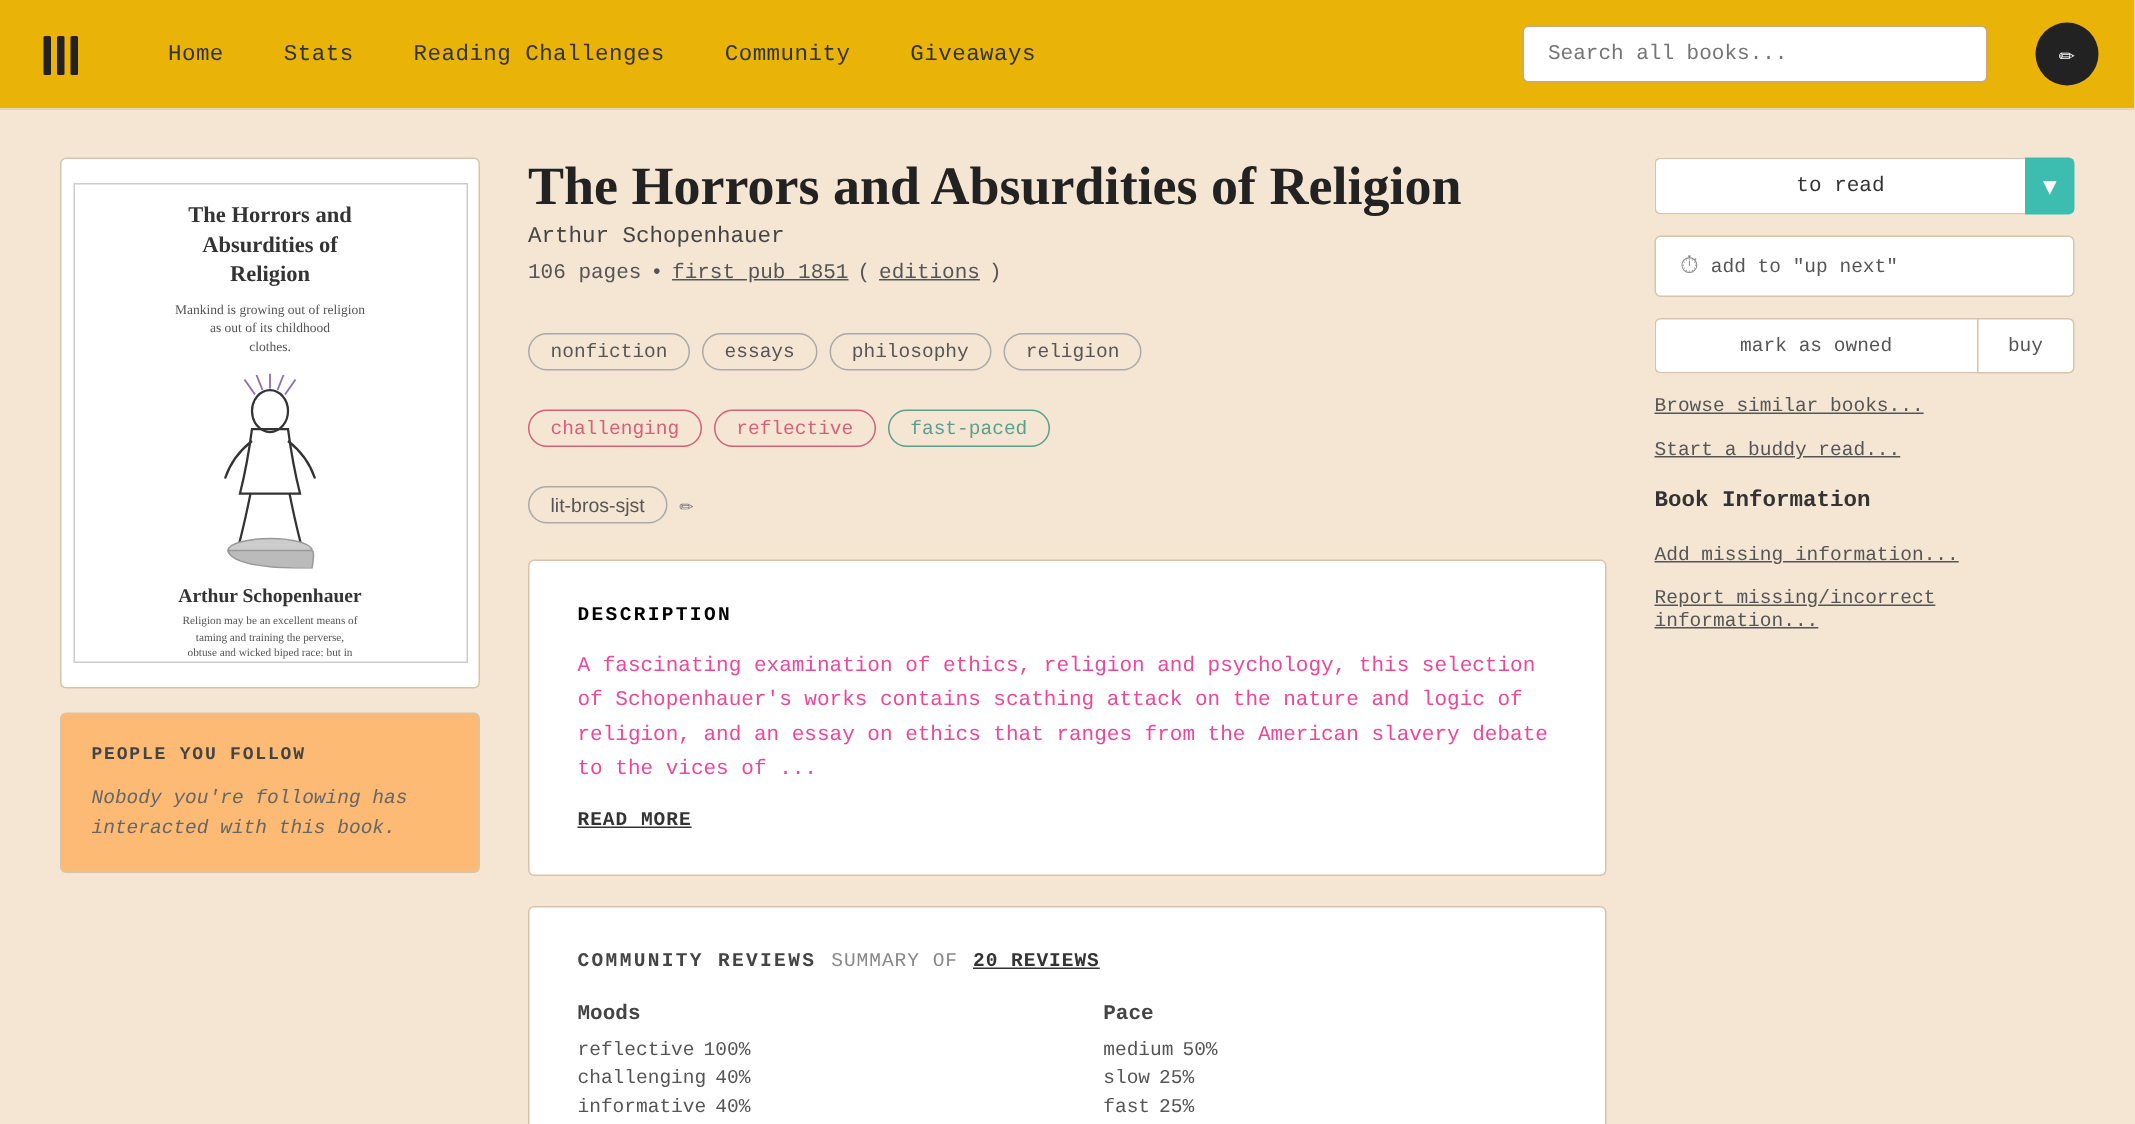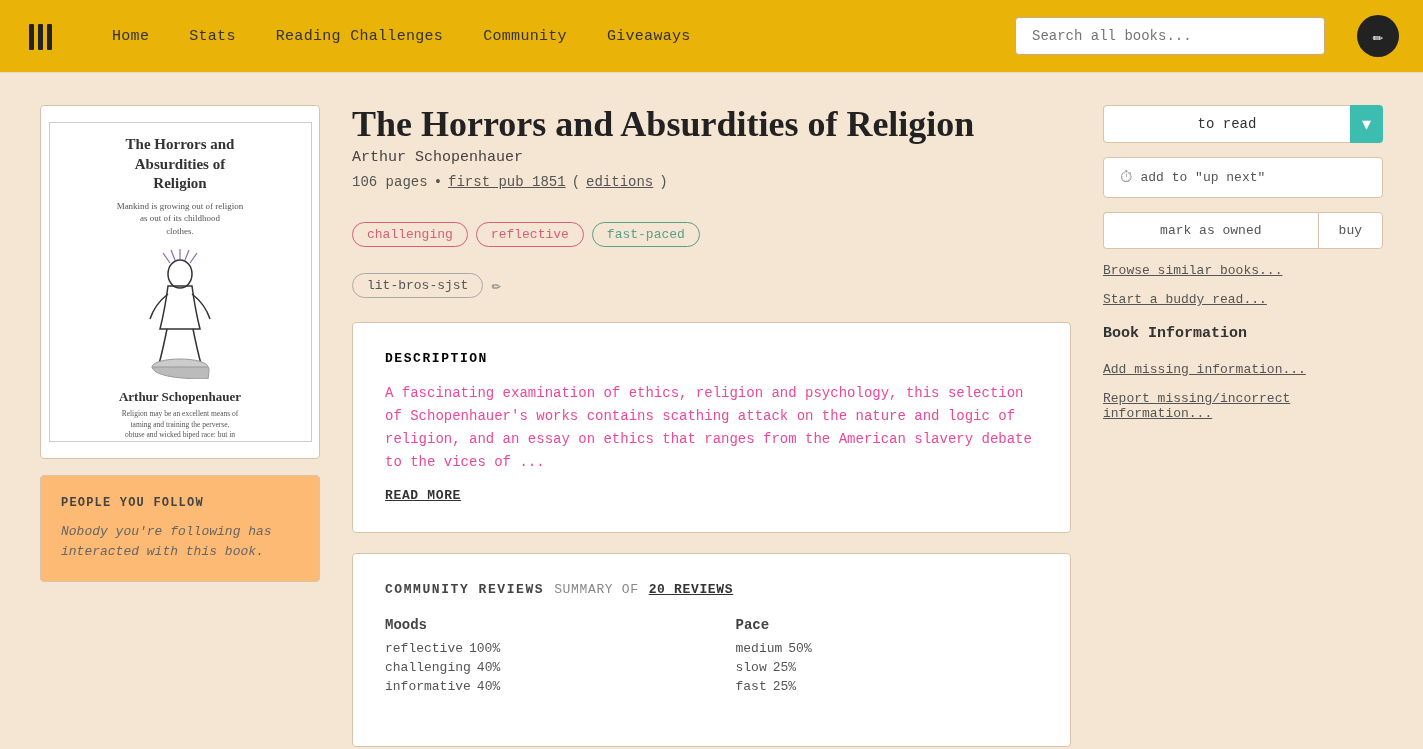--- a/index.html
+++ b/index.html
@@ -220,21 +220,21 @@
       align-items: center;
       gap: 8px;
       margin-bottom: 4px;
     }
     .custom-tag {
       border: 1.5px solid #aaa;
       border-radius: 20px;
       padding: 4px 14px;
       font-size: 13px;
       color: #555;
-      font-family: Liberation Mono, monospace;
+      font-family: Liberation Sans, sans-serif;
       text-align: center;
     }
     .edit-icon {
       color: #777;
       cursor: pointer;
       font-size: 16px;
     }
 
     .description-card, .reviews-card {
       background: #fff;
@@ -487,20 +487,26 @@
       <div class="book-meta">
         <span>106 pages</span>
         <span>•</span>
         <a>first pub 1851</a>
         <span>(</span>
           <a>editions</a>
           <span>)</span>
       </div>
     </div>
 
+    <div class="tags-row">
+      <span class="tag tag-gray">nonfiction</span>
+      <span class="tag tag-gray">essays</span>
+      <span class="tag tag-gray">philosophy</span>
+      <span class="tag tag-gray">religion</span>
+    </div>
     <div class="tags-row">
       <span class="tag tag-pink">challenging</span>
       <span class="tag tag-pink">reflective</span>
       <span class="tag tag-teal">fast-paced</span>
     </div>
     <div class="custom-tag-row">
       <span class="custom-tag">lit-bros-sjst</span>
       <span class="edit-icon">✏</span>
     </div>
 

